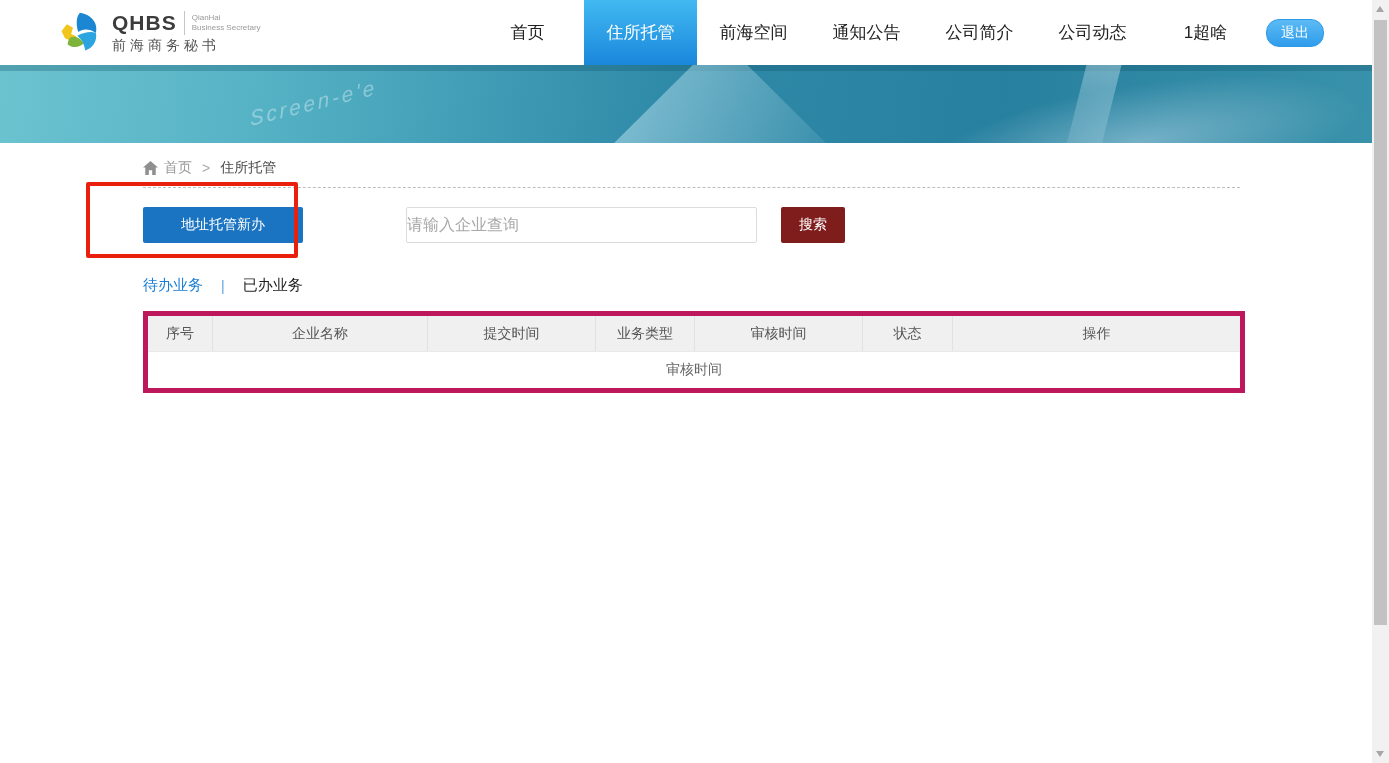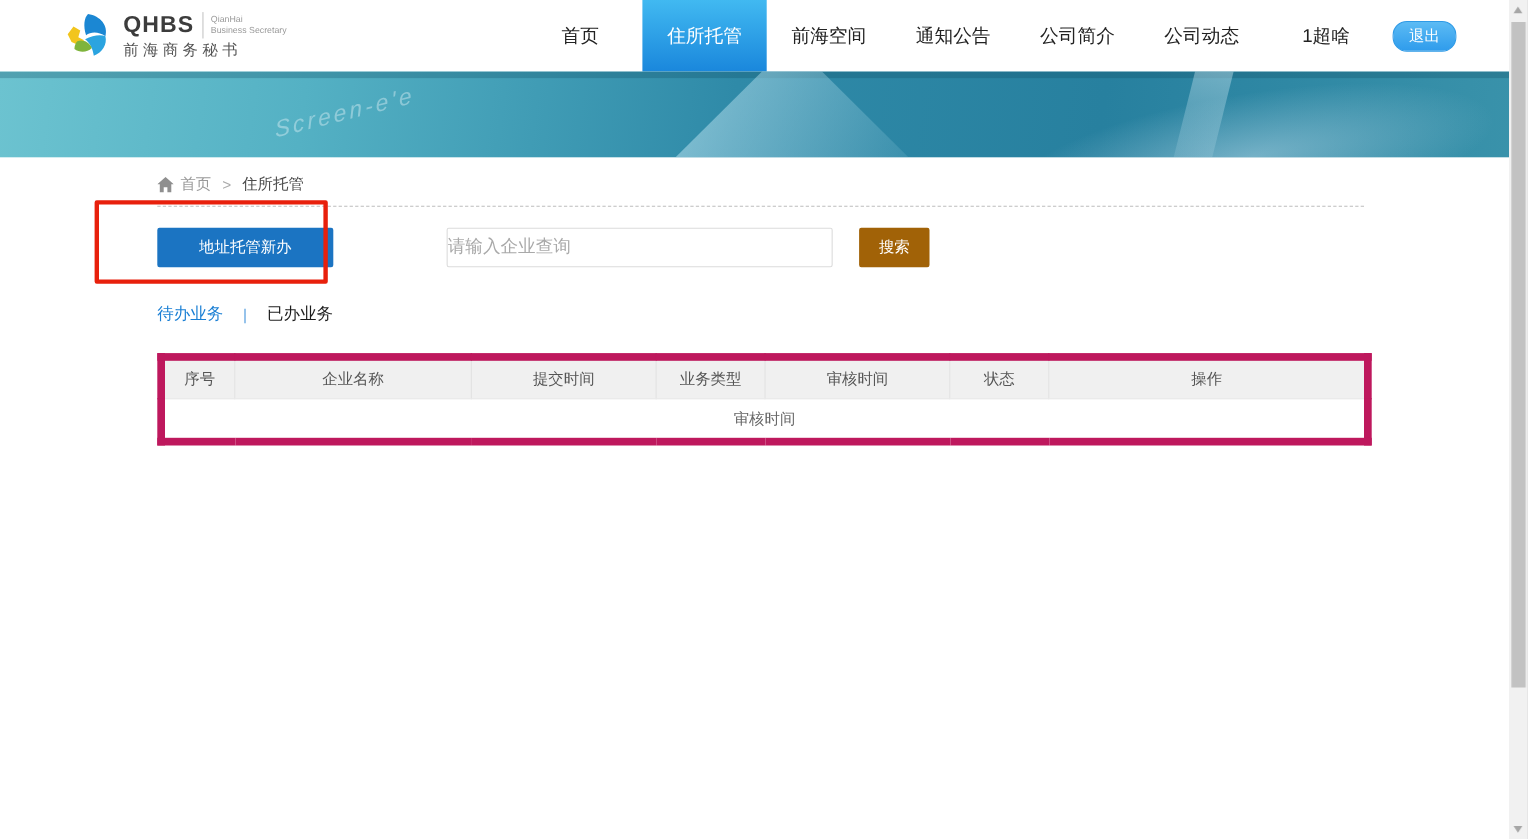--- a/index.html
+++ b/index.html
@@ -58,32 +58,32 @@
                    border:4px solid #e8200c; border-radius:2px; pointer-events:none; z-index:5; }
 
   .controls-row{ margin-top:19px; display:flex; align-items:center; height:36px; }
   .btn-primary{ height:36px; background:#1b74c2; color:#fff; border:none; font-size:14px;
                 padding:0 38px; cursor:pointer; border-radius:2px;
                 font-family:"Liberation Sans","DejaVu Sans",sans-serif; }
   .search-input{ margin-left:103px; width:351px; height:36px; border:1px solid #dcdcdc; border-radius:2px;
                  padding:0 0; font-size:16px; color:#333; outline:none;
                  font-family:"Liberation Sans","DejaVu Sans",sans-serif; }
   .search-input::placeholder{ color:#a9a9a9; }
-  .search-btn{ margin-left:24px; width:64px; height:36px; background:#a16207; color:#fff; border:none;
+  .search-btn{ margin-left:24px; width:64px; height:36px; background:#7f1d1d; color:#fff; border:none;
                font-size:14px; cursor:pointer; border-radius:2px;
                font-family:"Liberation Sans","DejaVu Sans",sans-serif; }
 
   .tabs-row{ margin-top:33px; display:flex; align-items:center; font-size:15px; }
   .tab{ cursor:pointer; }
   .tab.active{ color:#1a7fd4; }
   .tab.inactive{ color:#1c1c1c;text-align:right; }
   .tab-divider{ margin:0 18px; color:#5ea4e0; font-size:14px; }
 
-  .biz-table{ margin-top:26px; width:1097px; border-collapse:collapse; table-layout:fixed;
-              border:7px solid #be185d; font-size:14px; }
+  .biz-table{ margin-top:16px; width:1097px; border-collapse:collapse; table-layout:fixed;
+              border:5px solid #be185d; font-size:14px; }
   .biz-table th{ height:38px; background:#f0f0f0; color:#555; font-weight:normal;
                  border-right:1px solid #e2e2e2; border-bottom:1px solid #e9e9e9; }
   .biz-table th:last-child{ border-right:none; }
   .biz-table td{ height:39px; text-align:center; color:#666; background:#fff; }
   .col-0{width:67px} .col-1{width:215px} .col-2{width:168px} .col-3{width:99px}
   .col-4{width:168px} .col-5{width:90px} .col-6{width:290px}
 
   
   .scrollbar{ position:fixed; top:0; right:0; width:17px; height:763px; background:#f1f1f1; z-index:20; }
   .scrollbar .arrow{ position:absolute; left:4px; width:0; height:0;

